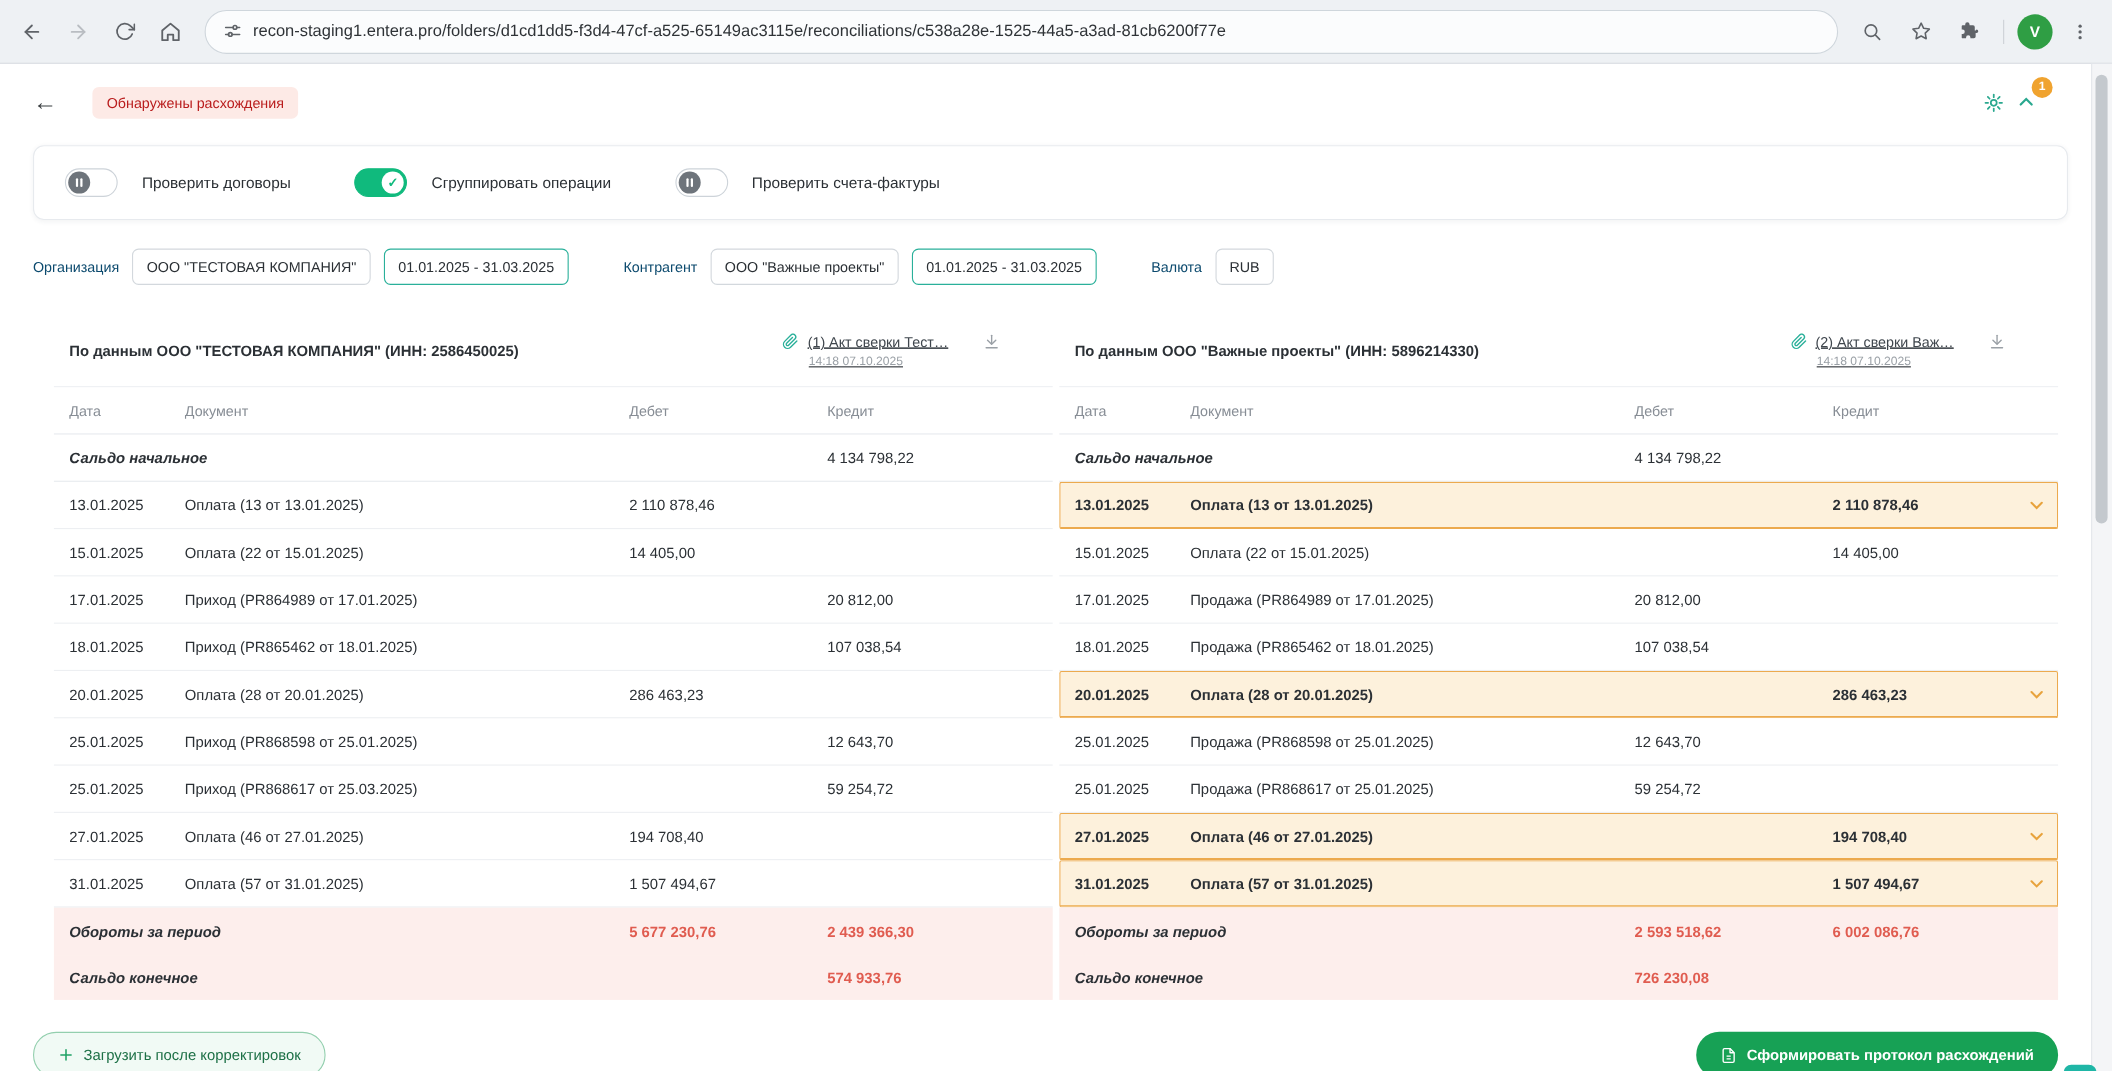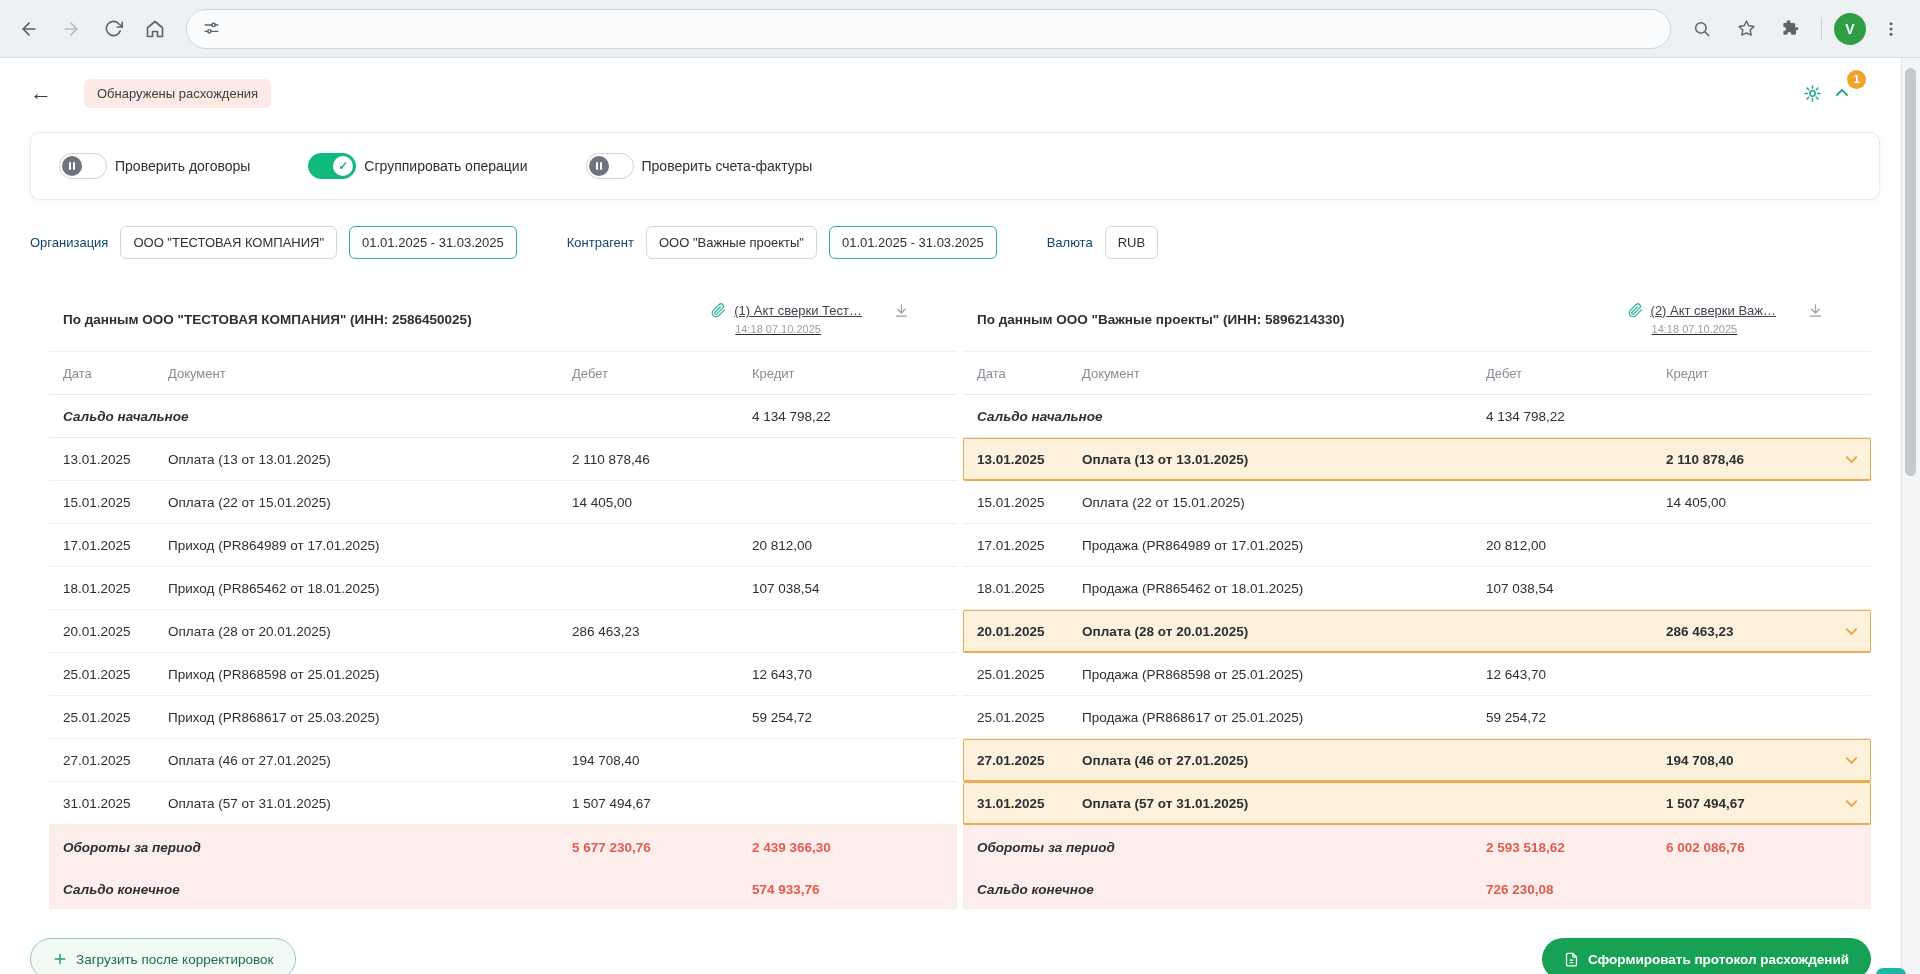--- a/index.html
+++ b/index.html
@@ -13,26 +13,26 @@
   .chrome-right { display:flex; align-items:center; gap:6px; flex:0 0 auto; }
   .vsep { width:1px; height:22px; background:#ccd1d6; margin:0 6px; }
   .avatar { width:32px; height:32px; border-radius:50%; background:#2f9e44; color:#fff; font-weight:bold; font-size:14px; display:flex; align-items:center; justify-content:center; cursor:pointer; }
 
   
   .page { position:relative; height:916px; background:#fff; }
 
   .page-header { display:flex; align-items:center; margin:16px 70px 0 30px; height:38px; }
   .back-arrow { font-size:22px; color:#3c4043; cursor:pointer; margin-right:12px; line-height:1; }
   .page-title { font-size:21px; font-weight:bold; color:#2b3035; }
-  .diff-badge { margin-left:20px; background:#fdeae6; color:#404040; font-size:13px; padding:7px 13px; border-radius:6px; }
+  .diff-badge { margin-left:20px; background:#fdeae6; color:#b91c1c; font-size:13px; padding:7px 13px; border-radius:6px; }
   .header-right { margin-left:auto; position:relative; display:flex; align-items:center; gap:12px; }
   .notif-badge { position:absolute; top:-14px; right:-16px; width:19px; height:19px; border-radius:50%; background:#f0a32f; color:#fff; font-size:11px; font-weight:bold; display:flex; align-items:center; justify-content:center; }
 
   .toggles-card { margin:20px 40px 0 30px; border:1px solid #e7eaee; border-radius:10px; box-shadow:0 1px 5px rgba(40,50,60,.06); padding:16px 28px; display:flex; align-items:center; gap:58px; height:68px; }
-  .toggle-item { display:flex; align-items:center; gap:8px; cursor:pointer; }
+  .toggle-item { display:flex; align-items:center; gap:22px; cursor:pointer; }
   .switch { width:48px; height:26px; border-radius:13px; background:#fff; border:1px solid #cdd3d9; position:relative; flex:0 0 auto; }
   .knob { position:absolute; top:2px; left:2px; width:20px; height:20px; border-radius:50%; background:#6e747b; display:flex; align-items:center; justify-content:center; gap:2px; }
   .knob i { display:block; width:2px; height:8px; background:#fff; border-radius:1px; }
   .toggle-item.on .switch { background:#10ba7d; border-color:#10ba7d; }
   .toggle-item.on .knob { left:24px; background:#fff; }
   .toggle-item.on .knob::after { content:"✓"; color:#10ba7d; font-size:12px; font-weight:bold; }
   .toggle-label { font-size:14px; color:#2b3035; }
 
   .filters-row { margin:26px 40px 0 30px; display:flex; align-items:center; gap:12px; }
   .filter-label { font-size:13px; color:#0c4a6e; }
@@ -114,20 +114,21 @@
     <span>
       <svg width="17" height="17" viewBox="0 0 24 24" fill="none" stroke="#5f6368" stroke-width="2" stroke-linecap="round">
           <path d="M3 7h10"></path>
           <path d="M17 7h4"></path>
           <circle cx="15" cy="7" r="2.4"></circle>
           <path d="M3 16h4"></path>
           <path d="M11 16h10"></path>
           <circle cx="9" cy="16" r="2.4"></circle>
         </svg>
     </span>
+    <span class="omni-url">recon-staging1.entera.pro/folders/d1cd1dd5-f3d4-47cf-a525-65149ac3115e/reconciliations/c538a28e-1525-44a5-a3ad-81cb6200f77e</span>
   </div>
 
   <div class="chrome-right">
     <div class="nav-btn">
       <svg width="18" height="18" viewBox="0 0 24 24" fill="none" stroke="#5f6368" stroke-width="2" stroke-linecap="round">
           <circle cx="10.5" cy="10.5" r="7"></circle>
           <path d="M21 21l-5-5"></path>
         </svg>
     </div>
     <div class="nav-btn">

